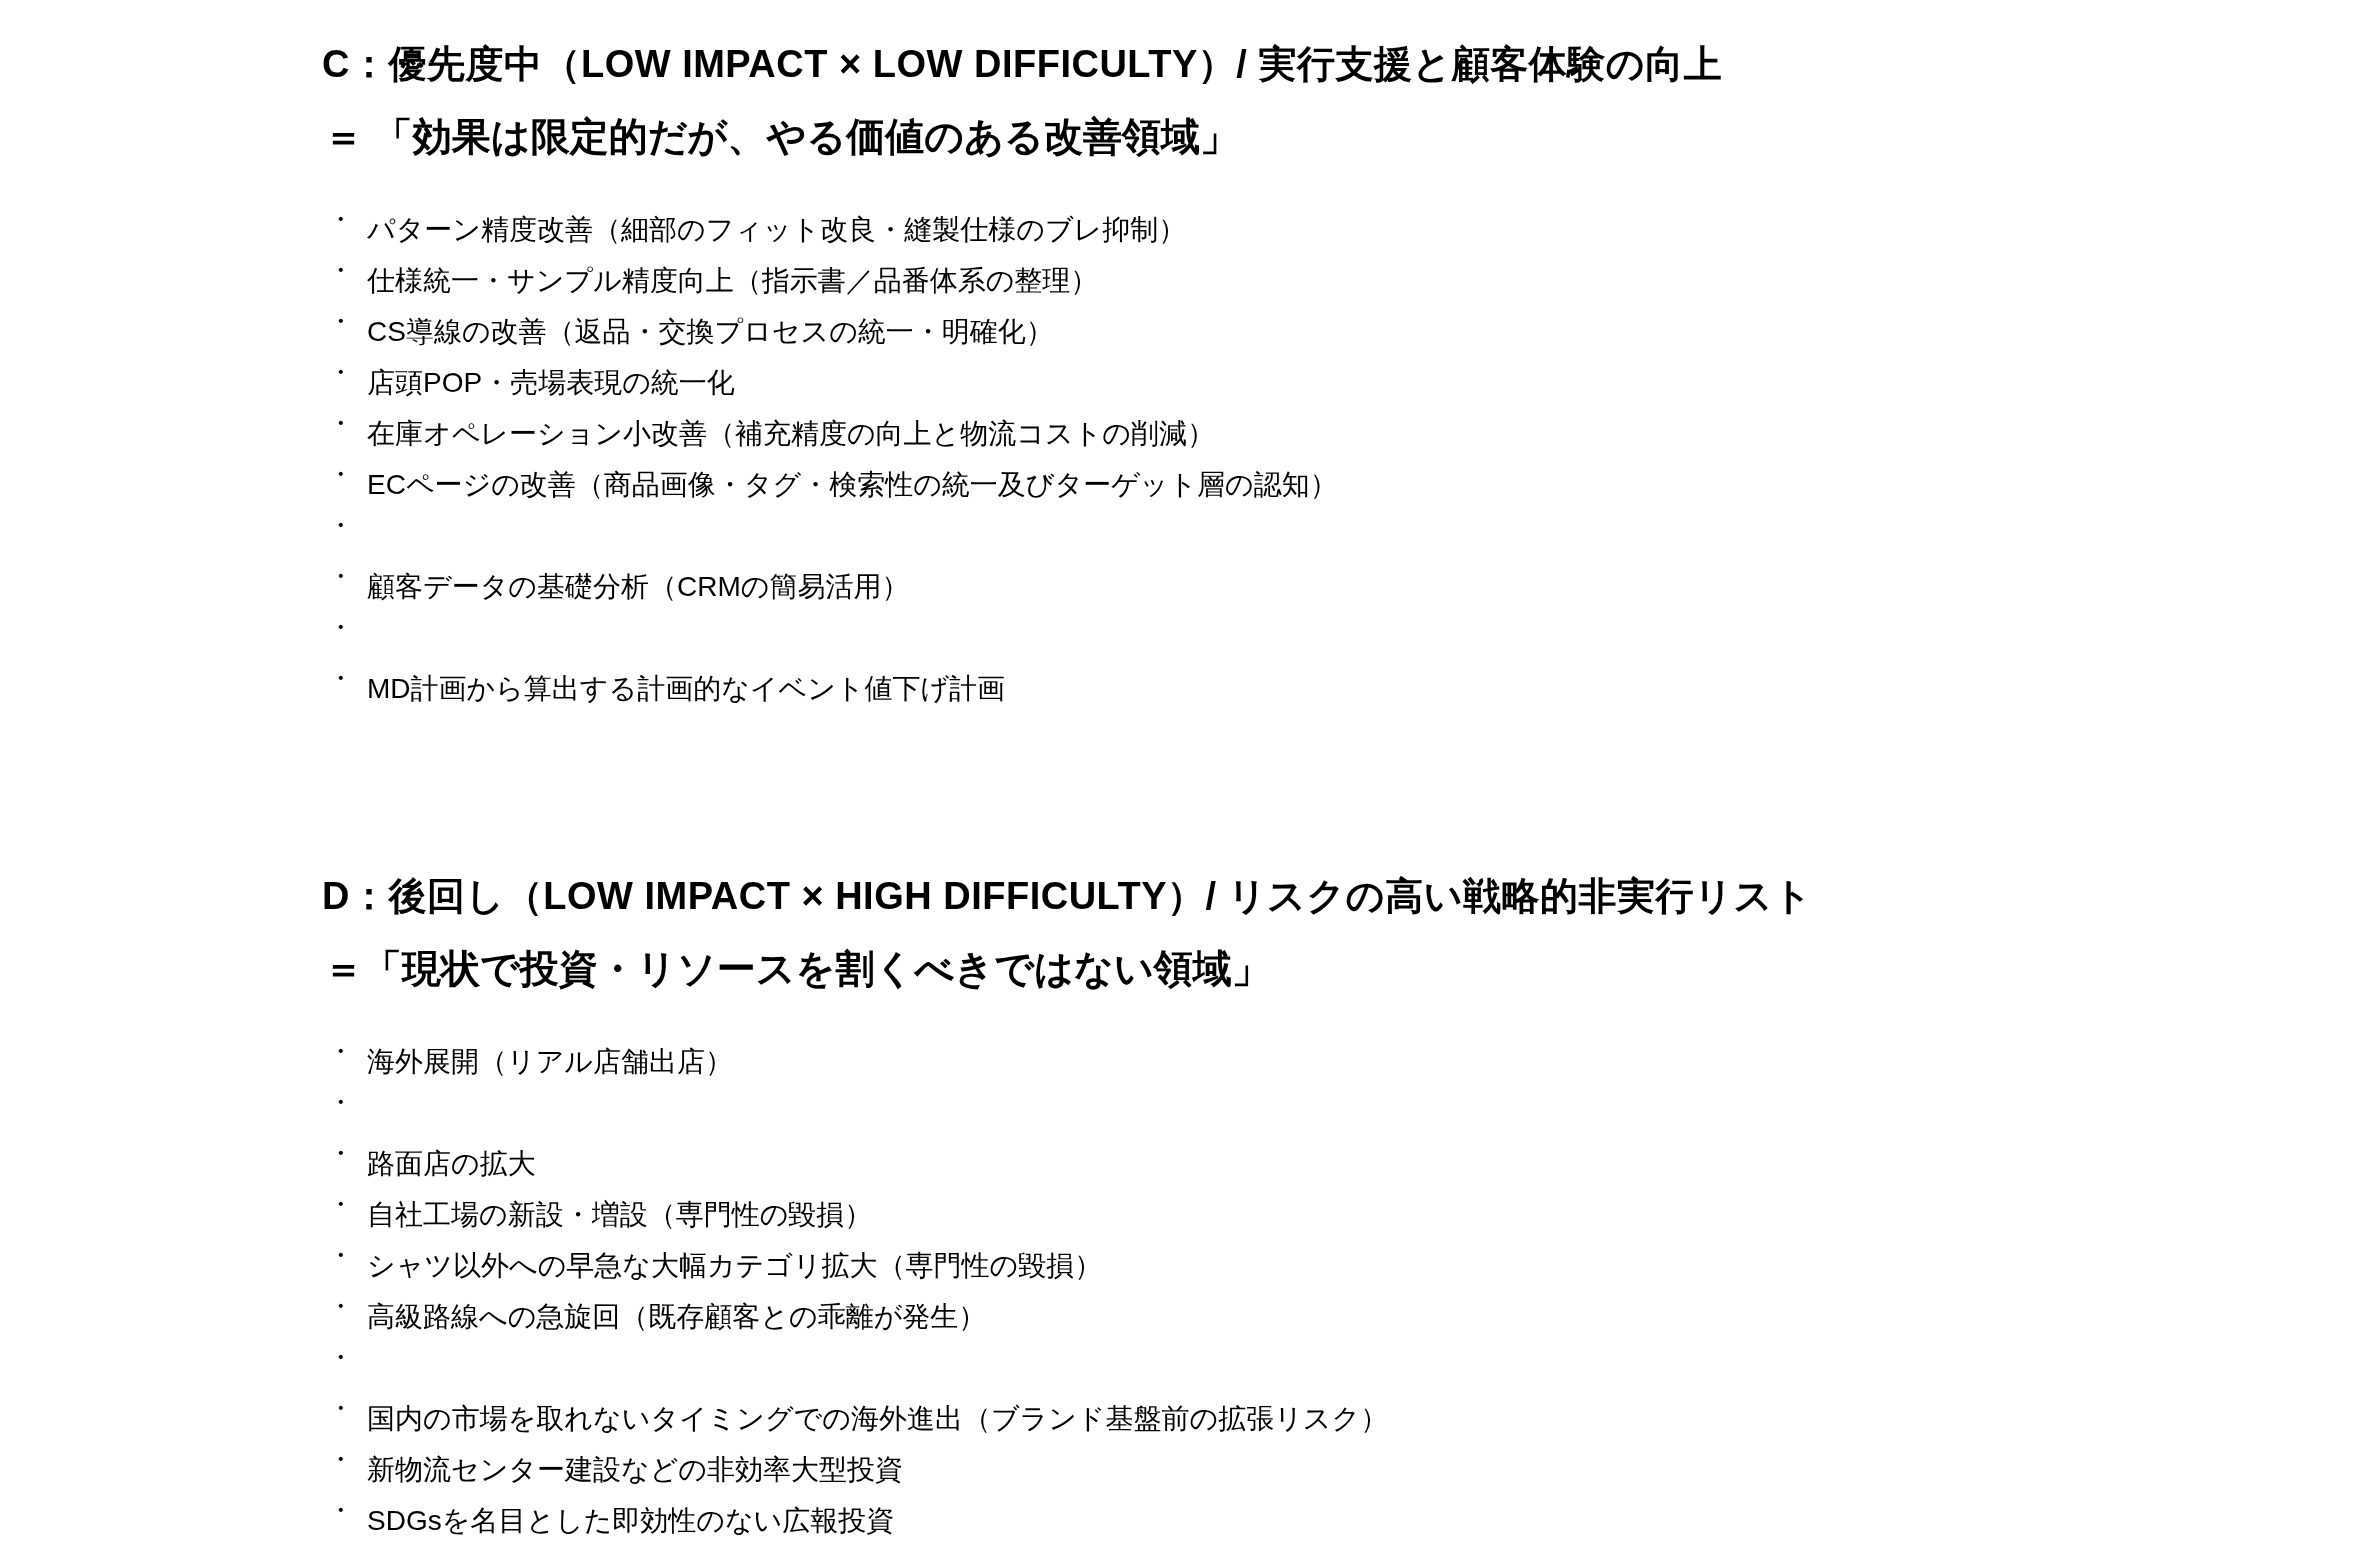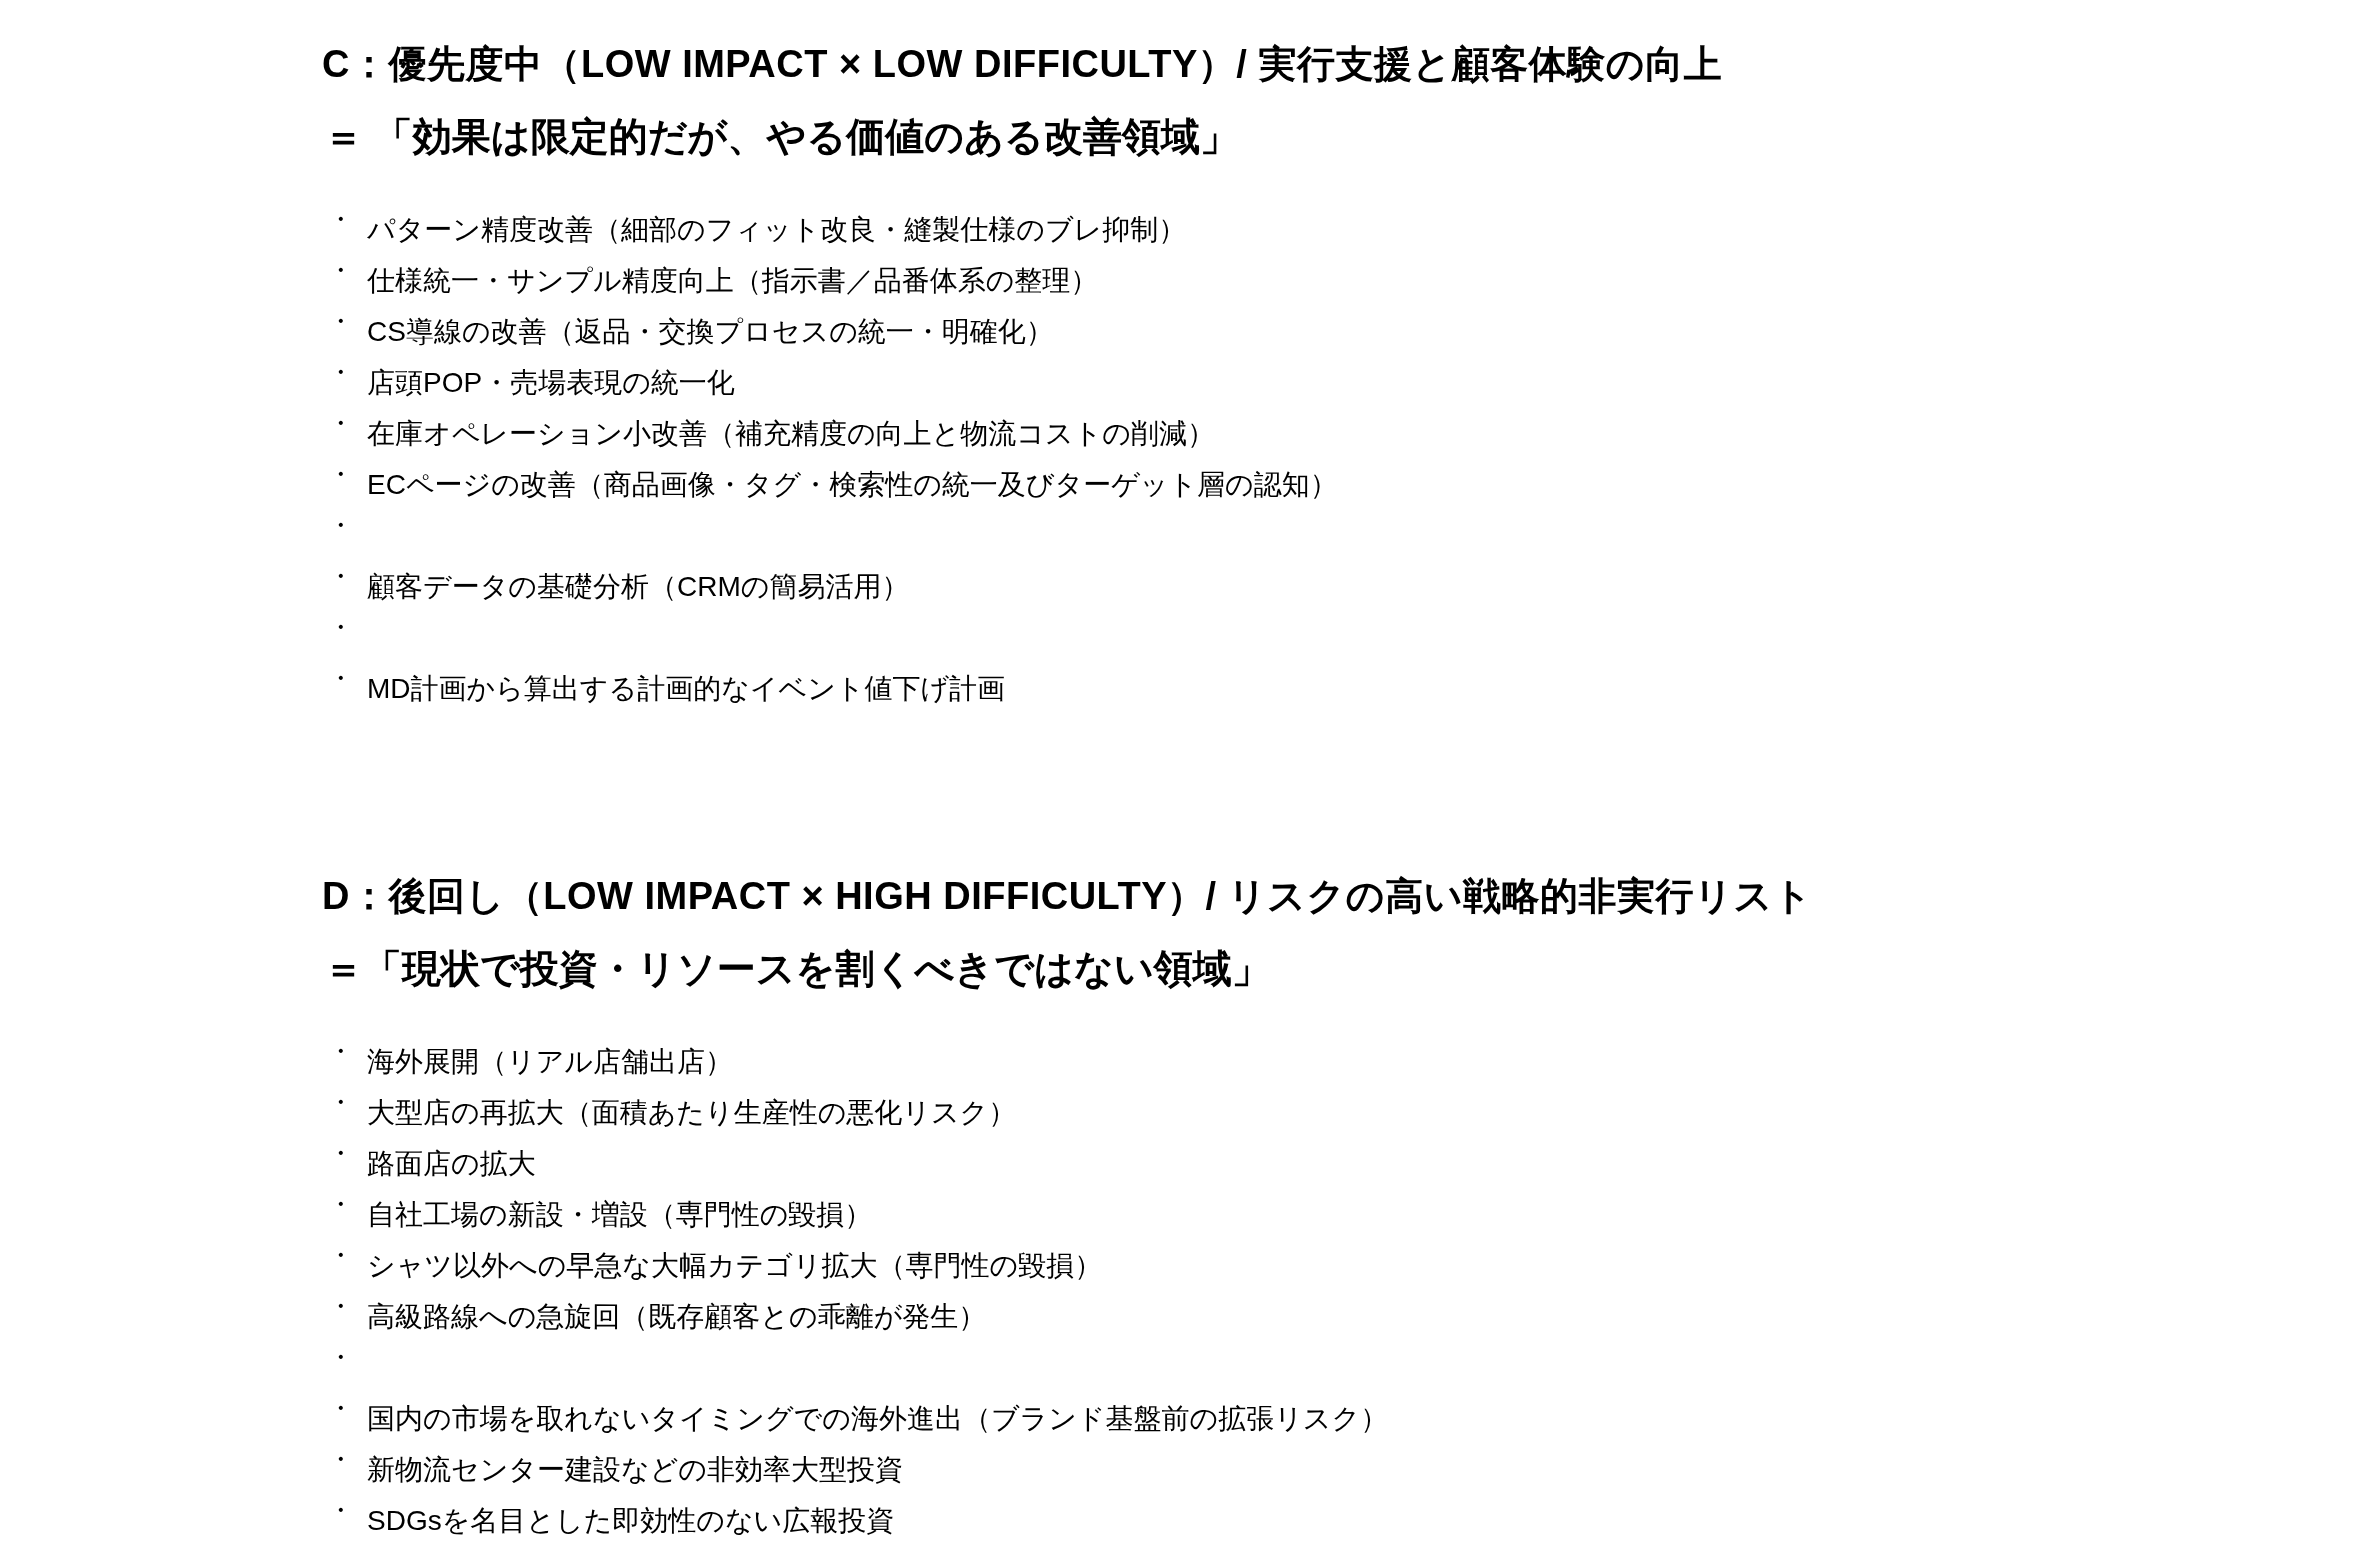--- a/index.html
+++ b/index.html
@@ -117,21 +117,20 @@
   <div class="section section-d">
     <h1 class="section-title">D：後回し（LOW IMPACT × HIGH DIFFICULTY）/ リスクの高い戦略的非実行リスト</h1>
     <h2 class="section-subtitle">＝「現状で投資・リソースを割くべきではない領域」</h2>
     <ul class="bullet-list">
         <li>
           <span class="marker">・</span>
           <span class="item-text">海外展開（リアル店舗出店）</span>
         </li>
         <li>
           <span class="marker">・</span>
-          <span class="item-text">大型店の再拡大（面積あたり生産性の悪化リスク）</span>
         </li>
         <li>
           <span class="marker">・</span>
           <span class="item-text">路面店の拡大</span>
         </li>
         <li>
           <span class="marker">・</span>
           <span class="item-text">自社工場の新設・増設（専門性の毀損）</span>
         </li>
         <li>

